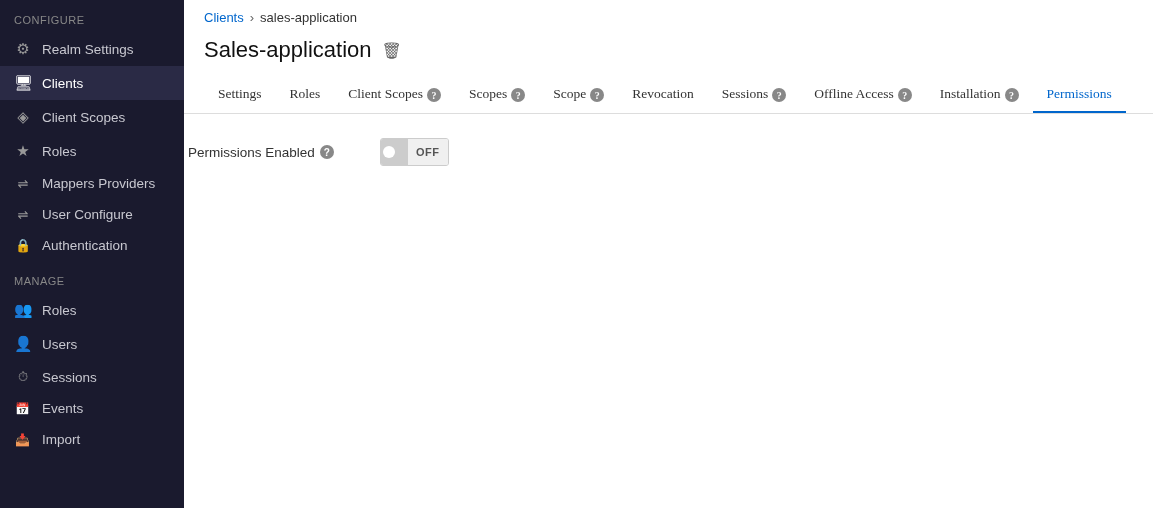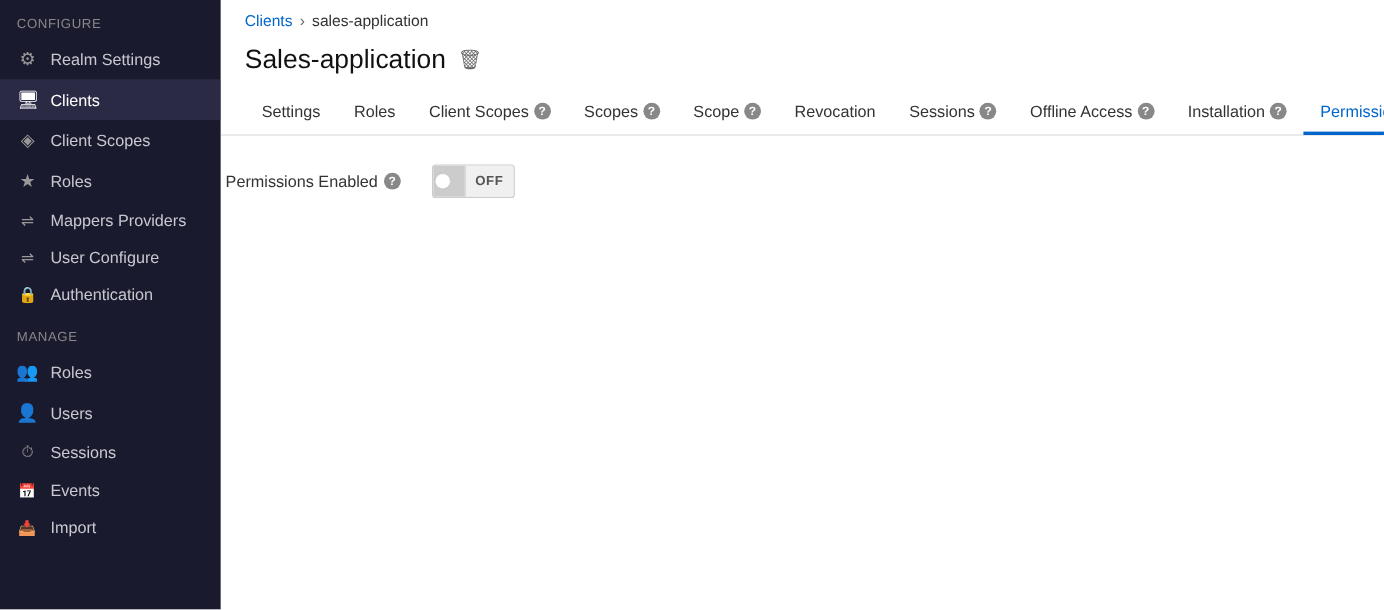--- a/index.html
+++ b/index.html
@@ -96,22 +96,23 @@
     }
     .tab {
       padding: 9px 14px;
       cursor: pointer;
       color: #333;
       font-size: 13.5px;
       border-bottom: 3px solid transparent;
       margin-bottom: -1px;
       white-space: nowrap;
       display: flex;
-      align-items: flex-start;
+      align-items: flex-end;
       gap: 4px;
+      font-family: Liberation Serif, serif;
     }
     .tab.active {
       color: #0066cc;
       border-bottom-color: #0066cc;
       font-weight: 500;
     }
     .tab .help-icon {
       display: inline-flex;
       align-items: center;
       justify-content: center;
@@ -165,20 +166,21 @@
     .toggle-off {
       display: flex;
       align-items: center;
       border: 1px solid #ccc;
       border-radius: 3px;
       overflow: hidden;
       cursor: pointer;
       font-size: 12px;
       background: #f5f5f5;
       height: 28px;
+      margin-left: 20px;
     }
     .toggle-off .toggle-track {
       width: 26px;
       height: 100%;
       background: #ccc;
       position: relative;
       display: flex;
       align-items: center;
     }
     .toggle-off .toggle-track::after {

